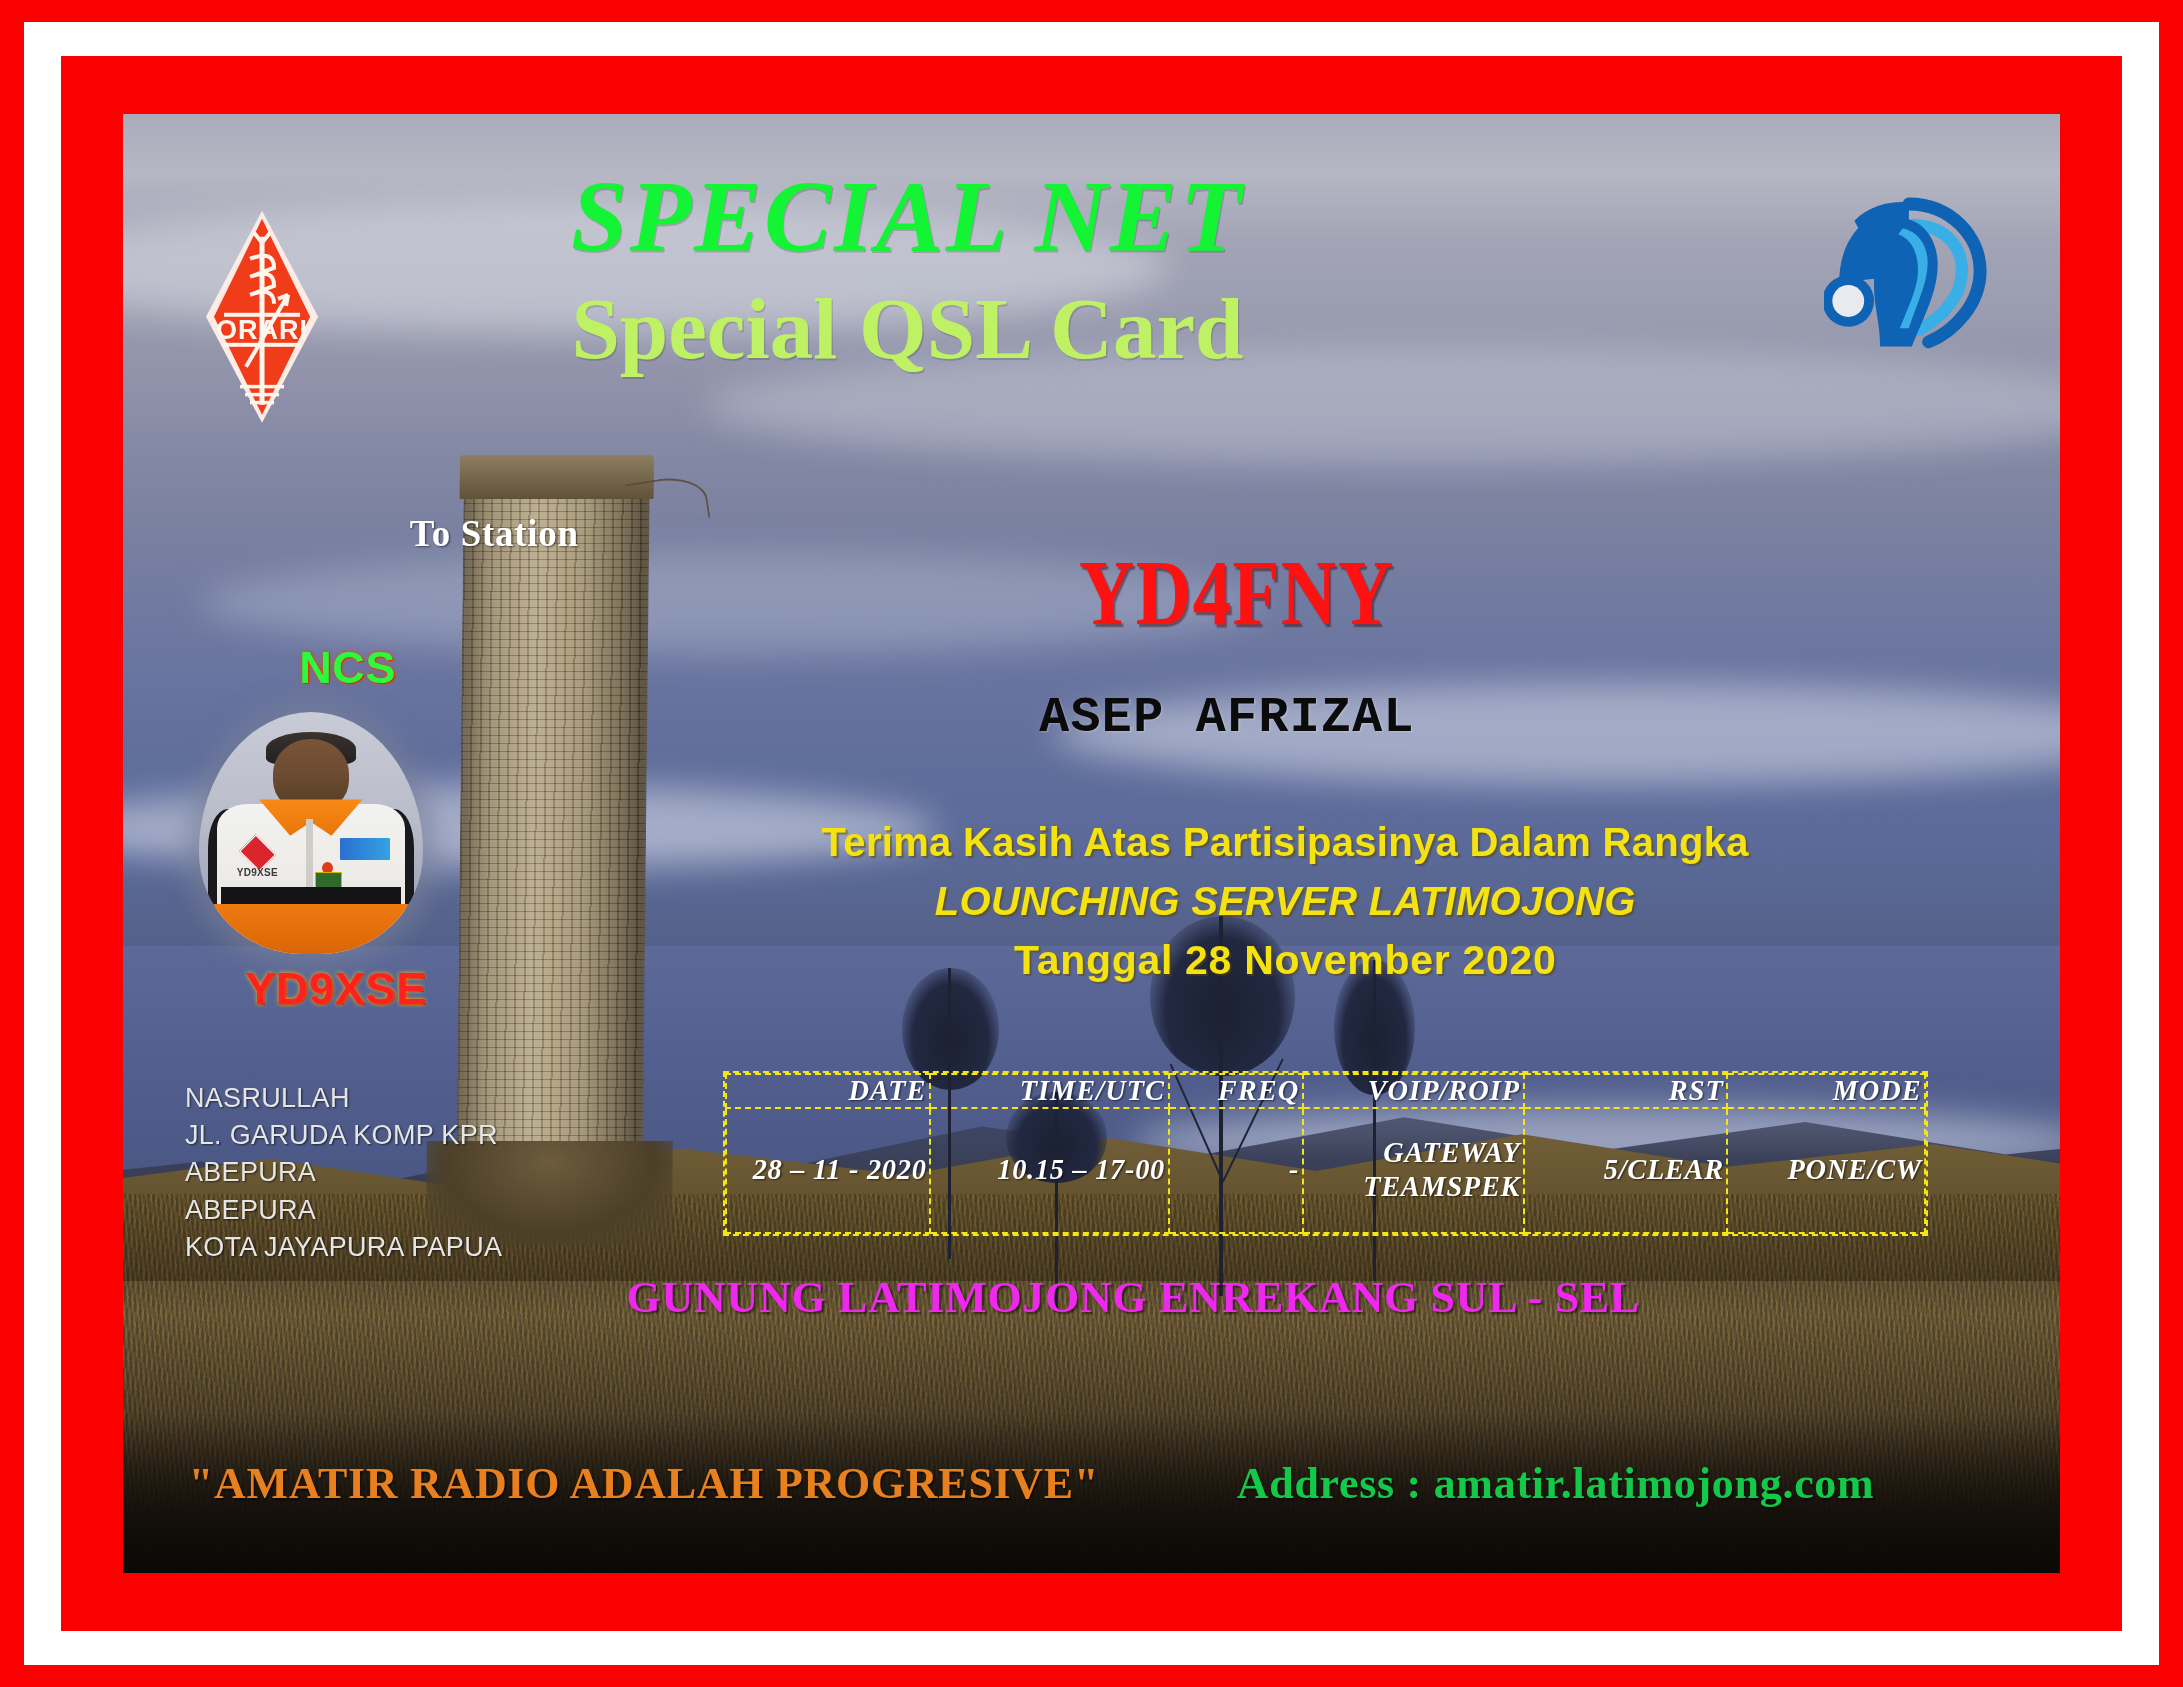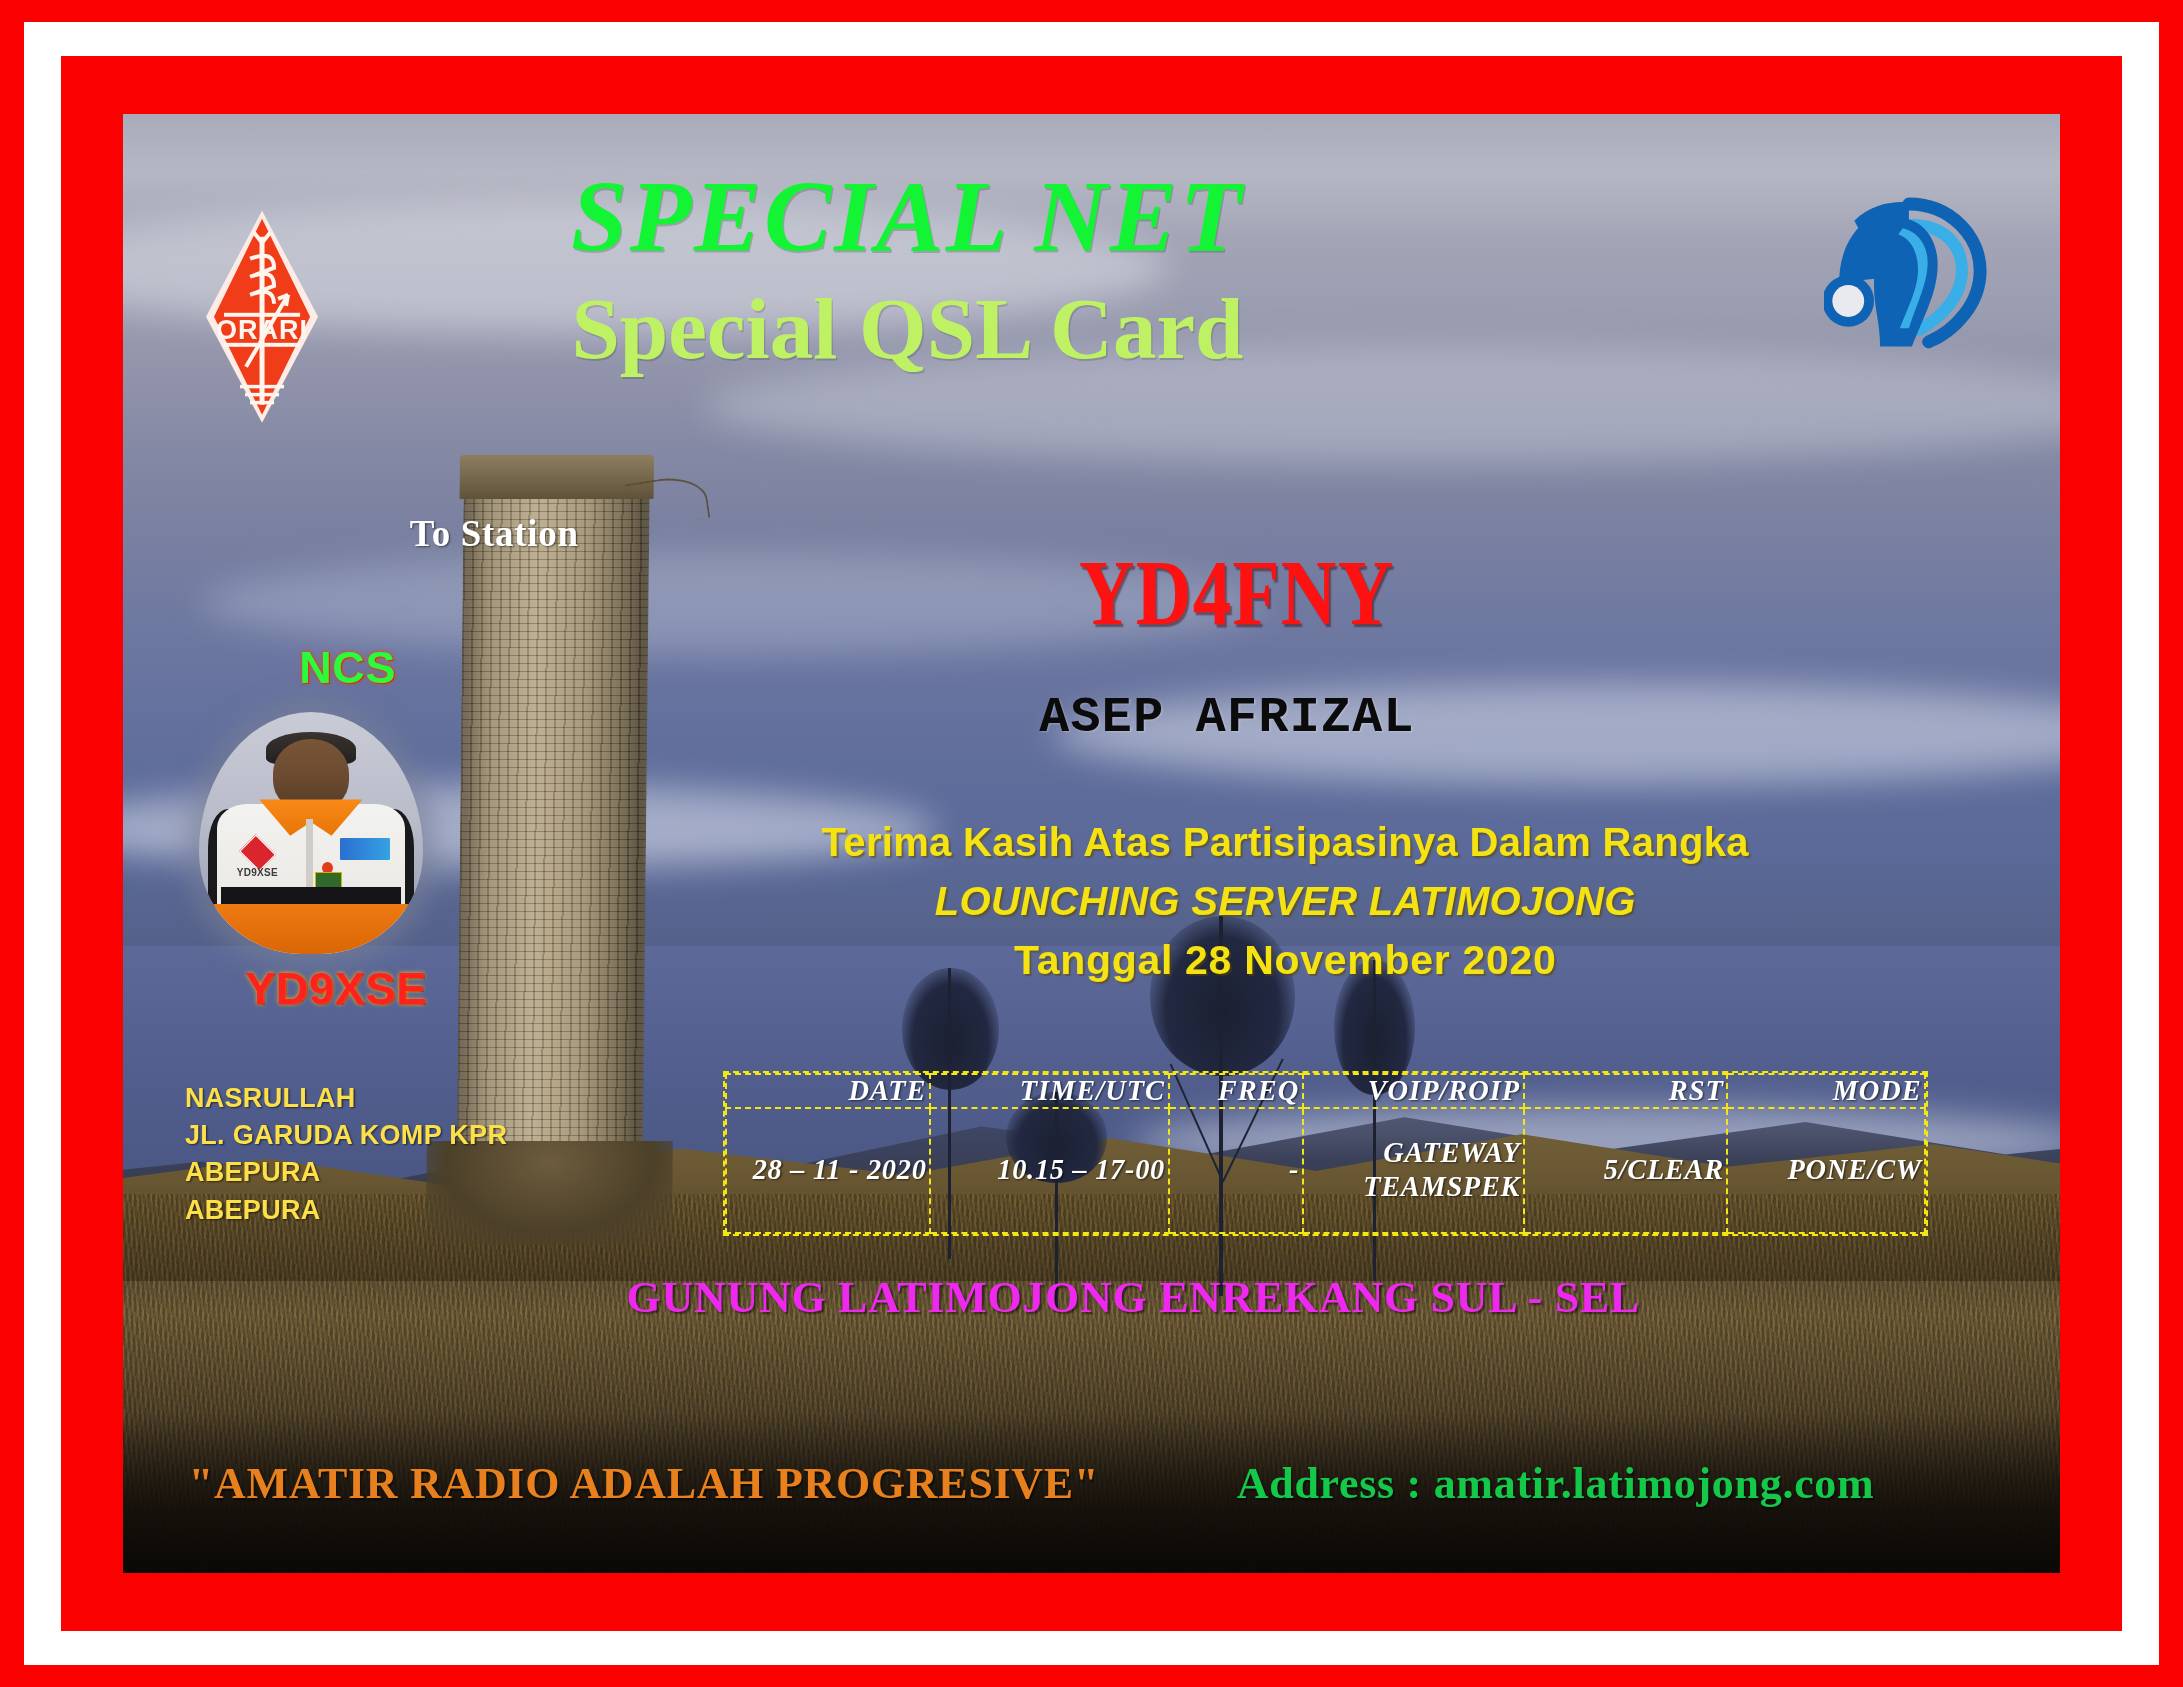--- a/index.html
+++ b/index.html
@@ -193,21 +193,21 @@
     transform:rotate(45deg);box-shadow:0 0 0 1.3px #fff inset;}
   .p-badge{position:absolute;right:15%;top:52%;width:22%;height:9%;border-radius:1.3px;
     background:linear-gradient(90deg,#2a6fd0,#35a2e2);}
   .p-id{position:absolute;left:52%;top:66%;width:11%;height:12%;background:#2f6a2a;border:1.3px solid #d8b200;}
   .p-idclip{position:absolute;left:55%;top:62%;width:5%;height:5%;border-radius:50%;background:#e03b1b;}
   .p-call{position:absolute;left:17%;top:64%;font-size:10px;color:#3b3b3b;
     font-family:"Liberation Sans",sans-serif;font-weight:700;letter-spacing:0.3px;}
 
   .address{
     position:absolute; left:3.2%; top:66.2%;
-    color:#fde047; font-family:"Liberation Sans",sans-serif; font-weight:700;
+    color:#e5e5e5; font-family:"Liberation Sans",sans-serif; font-weight:400;
     font-size:27px; line-height:1.38; letter-spacing:0.3px;
     text-shadow:1.3px 1.3px 2px rgba(0,0,0,.55);
   }
 
   .thanks1{
     position:absolute; left:34%; width:52%; top:48.4%;
     text-align:center; color:#f5e211;
     font-family:"Liberation Sans",sans-serif; font-weight:700;
     font-size:40px; letter-spacing:0.3px;
     text-shadow:2px 2px 1.3px rgba(90,70,0,.55);
@@ -382,20 +382,21 @@
             <div class="p-call">YD9XSE</div>
           </div>
 
           <div class="ncs-call">YD9XSE</div>
 
           <div class="address">
             <div>NASRULLAH</div>
             <div>JL. GARUDA KOMP KPR</div>
             <div>ABEPURA</div>
             <div>ABEPURA</div>
+            <div>KOTA JAYAPURA PAPUA</div>
           </div>
 
           <div class="thanks1">Terima Kasih Atas Partisipasinya Dalam Rangka</div>
           <div class="thanks2">LOUNCHING SERVER LATIMOJONG</div>
           <div class="thanks3">Tanggal  28  November  2020</div>
 
           <div class="logtable">
             <table>
               <thead>
                 <tr>

